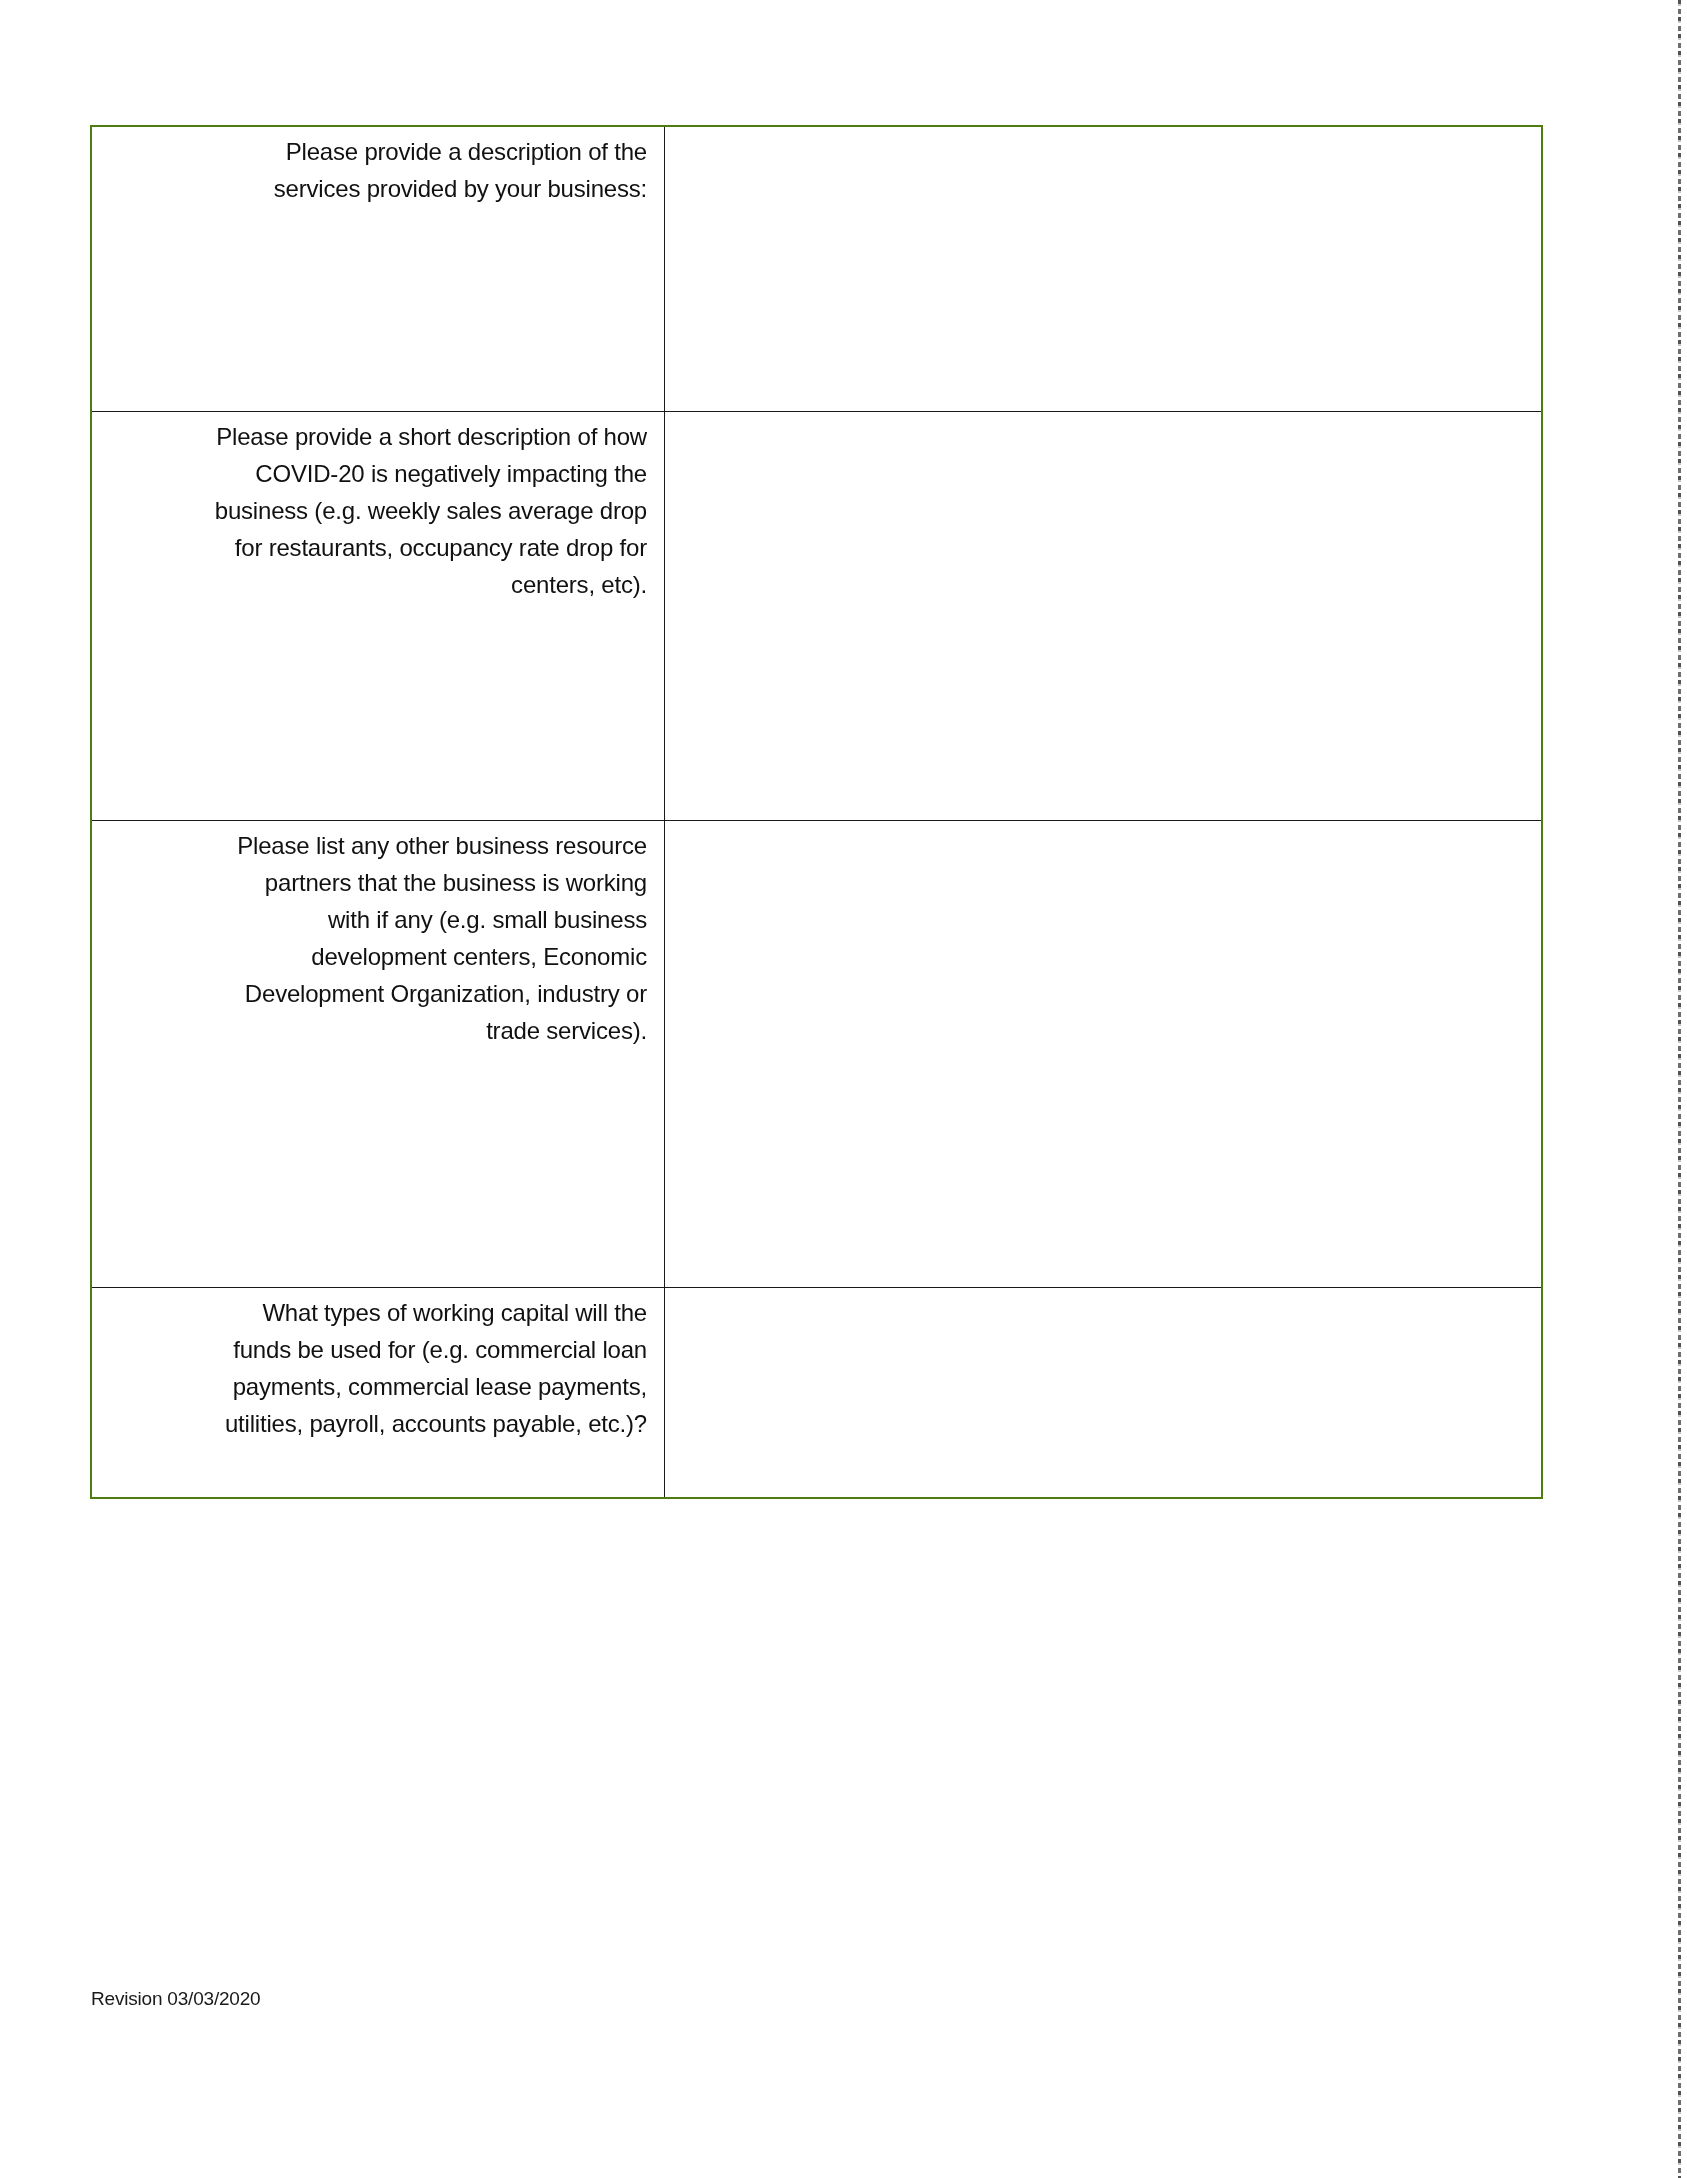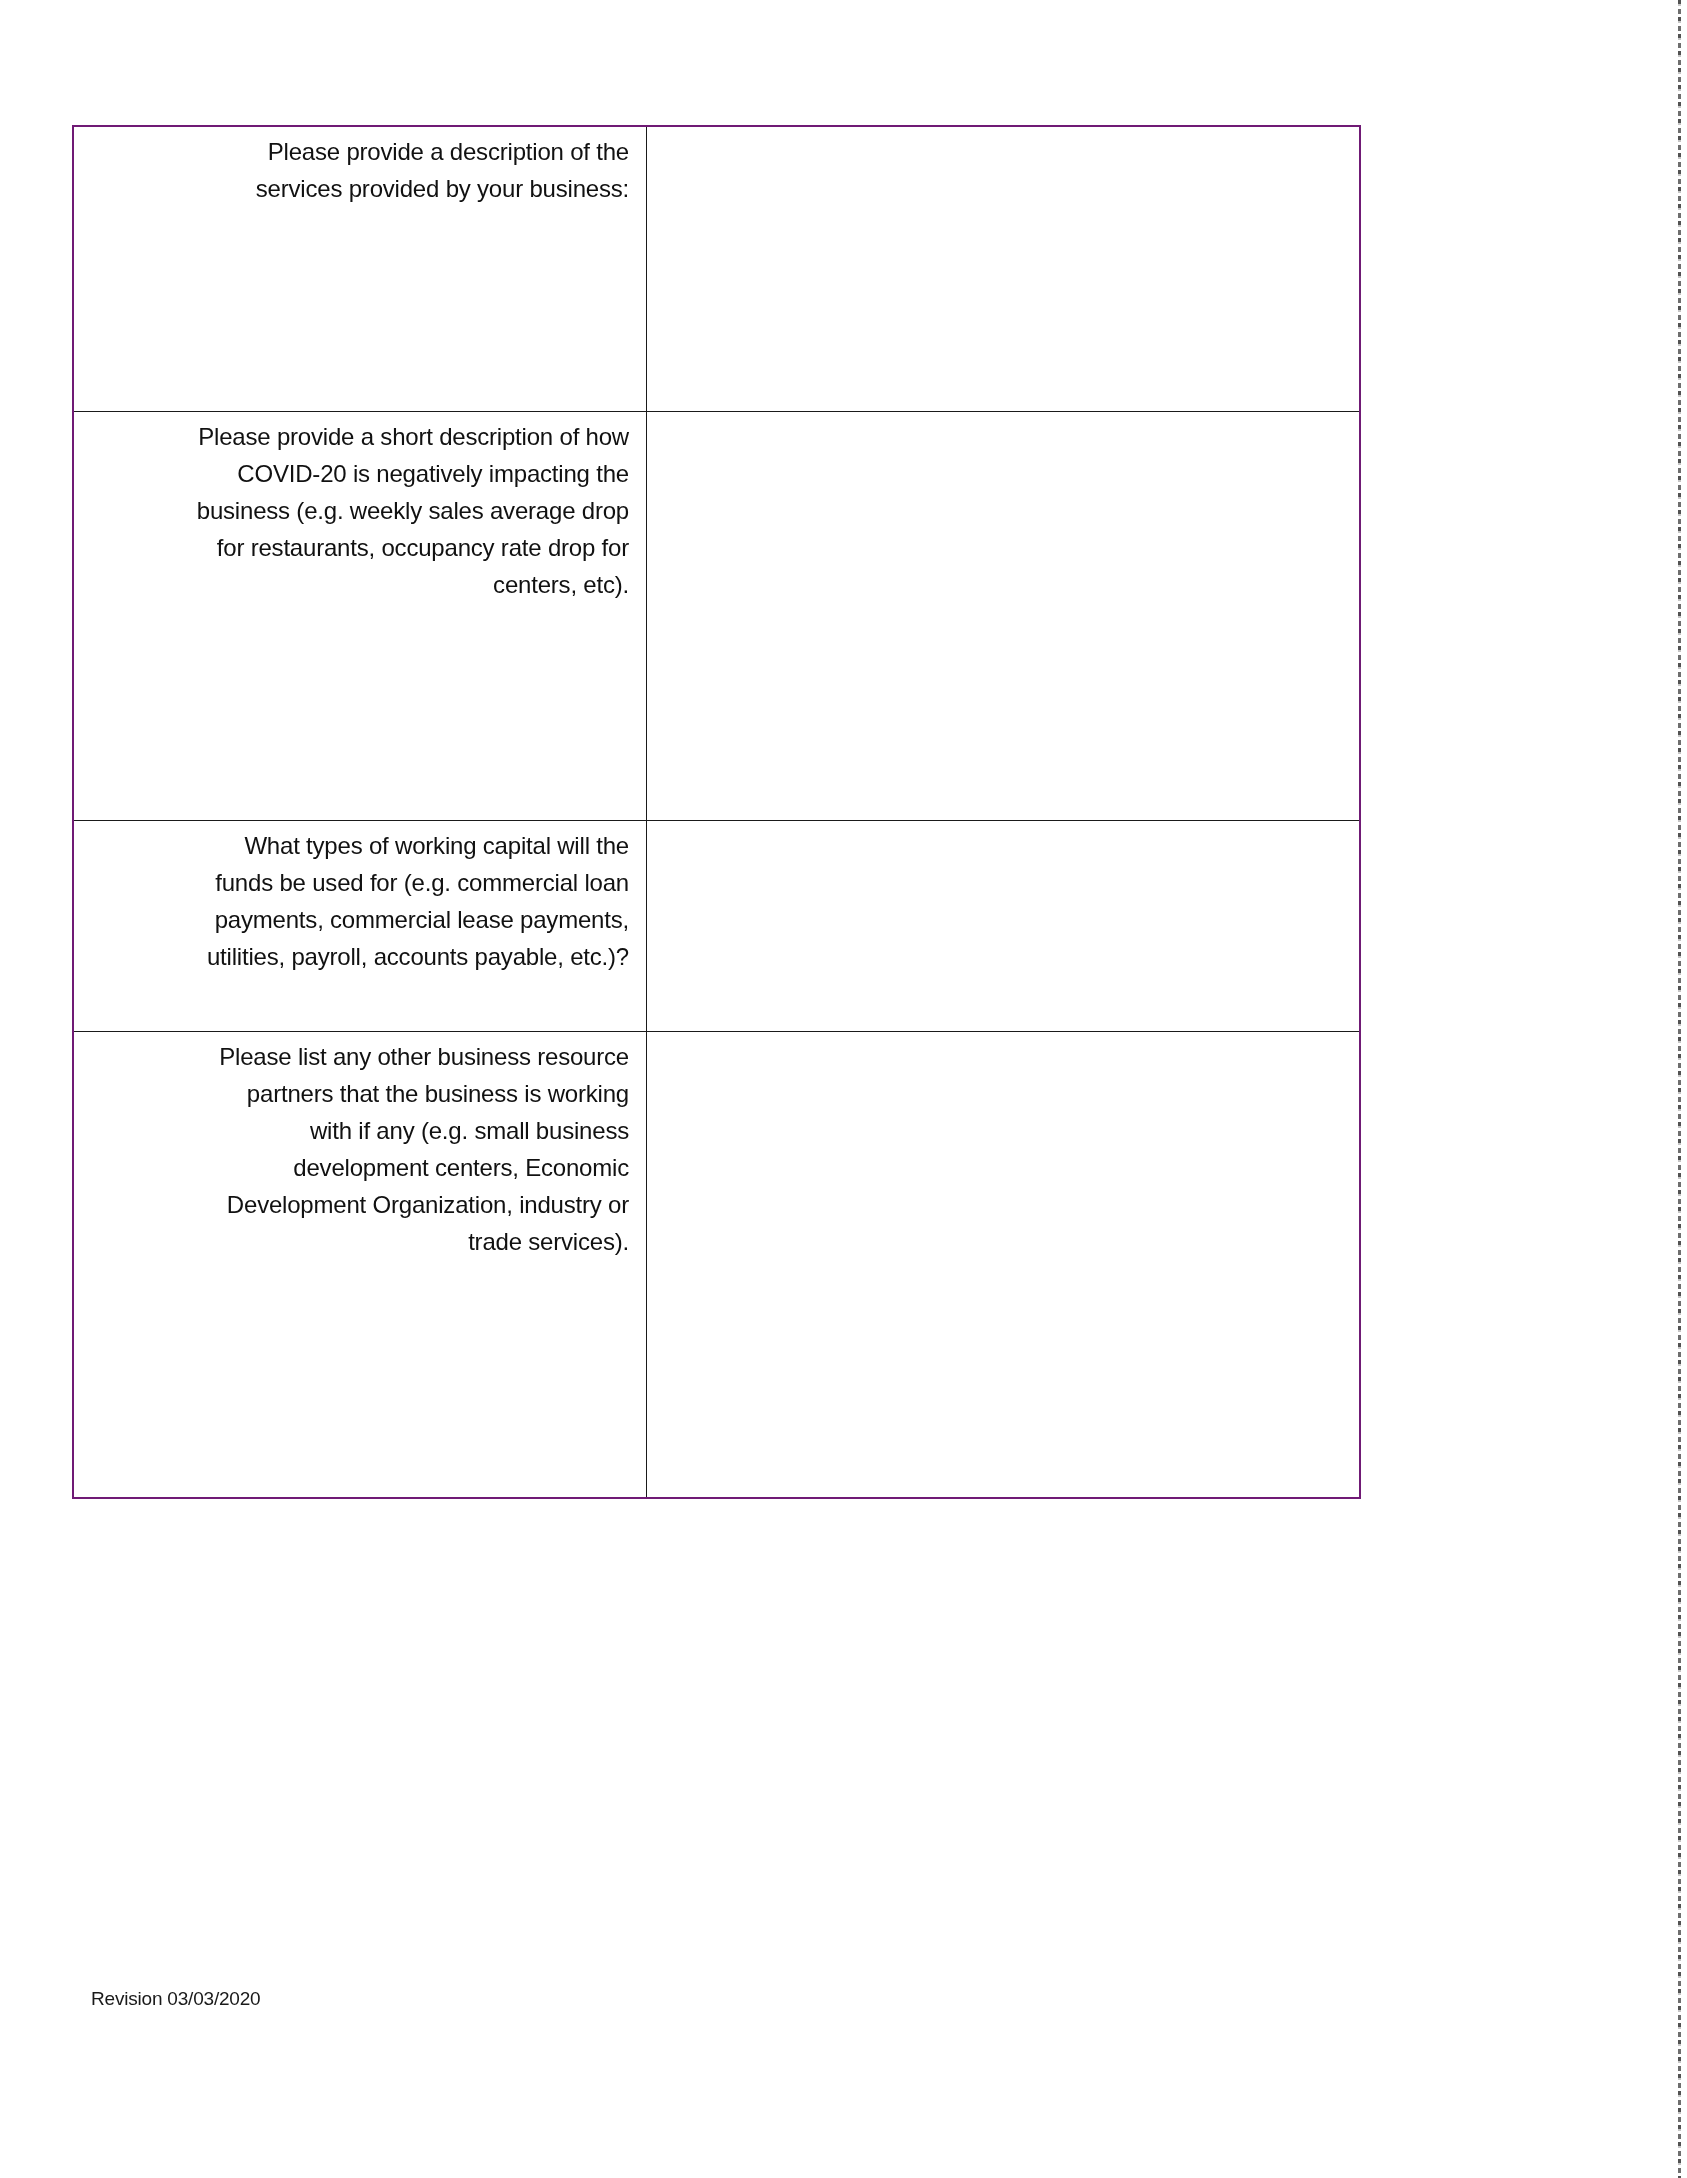--- a/index.html
+++ b/index.html
@@ -17,26 +17,26 @@
   }
   .page {
     position: absolute;
     left: 0; top: 0;
     width: 1687px;
     height: 2178px;
     background: #ffffff;
   }
   .form-table {
     position: absolute;
-    left: 72px;
+    left: 90px;
     top: 125px;
-    width: 1289px;
+    width: 1453px;
     border-collapse: collapse;
     table-layout: fixed;
-    border: 2px solid #701a75;
+    border: 2px solid #4d7c0f;
   }
   .form-table td {
     border: 1.5px solid #1a1a1a;
     padding: 0;
     vertical-align: top;
   }
   .form-table td.label-cell {
     width: 543px;
     text-align: right;
     padding: 6px 17px 0 12px;
@@ -116,45 +116,45 @@
           <span class="label-line">business (e.g. weekly sales average drop</span>
           <span class="label-line">for restaurants, occupancy rate drop for</span>
           <span class="label-line">centers, etc).</span>
         </td>
         <td class="answer-cell">
           <textarea class="answer-area" style="height: 407px;"></textarea>
         </td>
       </tr>
 
 
-      <tr style="height:211px;">
-        <td class="label-cell">
-          <span class="label-line">What types of working capital will the</span>
-          <span class="label-line">funds be used for (e.g. commercial loan</span>
-          <span class="label-line">payments, commercial lease payments,</span>
-          <span class="label-line">utilities, payroll, accounts payable, etc.)?</span>
-        </td>
-        <td class="answer-cell">
-          <textarea class="answer-area" style="height: 209px;"></textarea>
-        </td>
-      </tr>
-
       <tr style="height:467px;">
         <td class="label-cell">
           <span class="label-line">Please list any other business resource</span>
           <span class="label-line">partners that the business is working</span>
           <span class="label-line">with if any (e.g. small business</span>
           <span class="label-line">development centers, Economic</span>
           <span class="label-line">Development Organization, industry or</span>
           <span class="label-line">trade services).</span>
         </td>
         <td class="answer-cell">
           <textarea class="answer-area" style="height: 465px;"></textarea>
         </td>
       </tr>
+
+      <tr style="height:211px;">
+        <td class="label-cell">
+          <span class="label-line">What types of working capital will the</span>
+          <span class="label-line">funds be used for (e.g. commercial loan</span>
+          <span class="label-line">payments, commercial lease payments,</span>
+          <span class="label-line">utilities, payroll, accounts payable, etc.)?</span>
+        </td>
+        <td class="answer-cell">
+          <textarea class="answer-area" style="height: 209px;"></textarea>
+        </td>
+      </tr>
     </tbody>
   </table>
 
   <div class="footer-revision">Revision 03/03/2020</div>
 
   <div class="scan-edge"></div>
 </div>
 
 
 </body></html>

